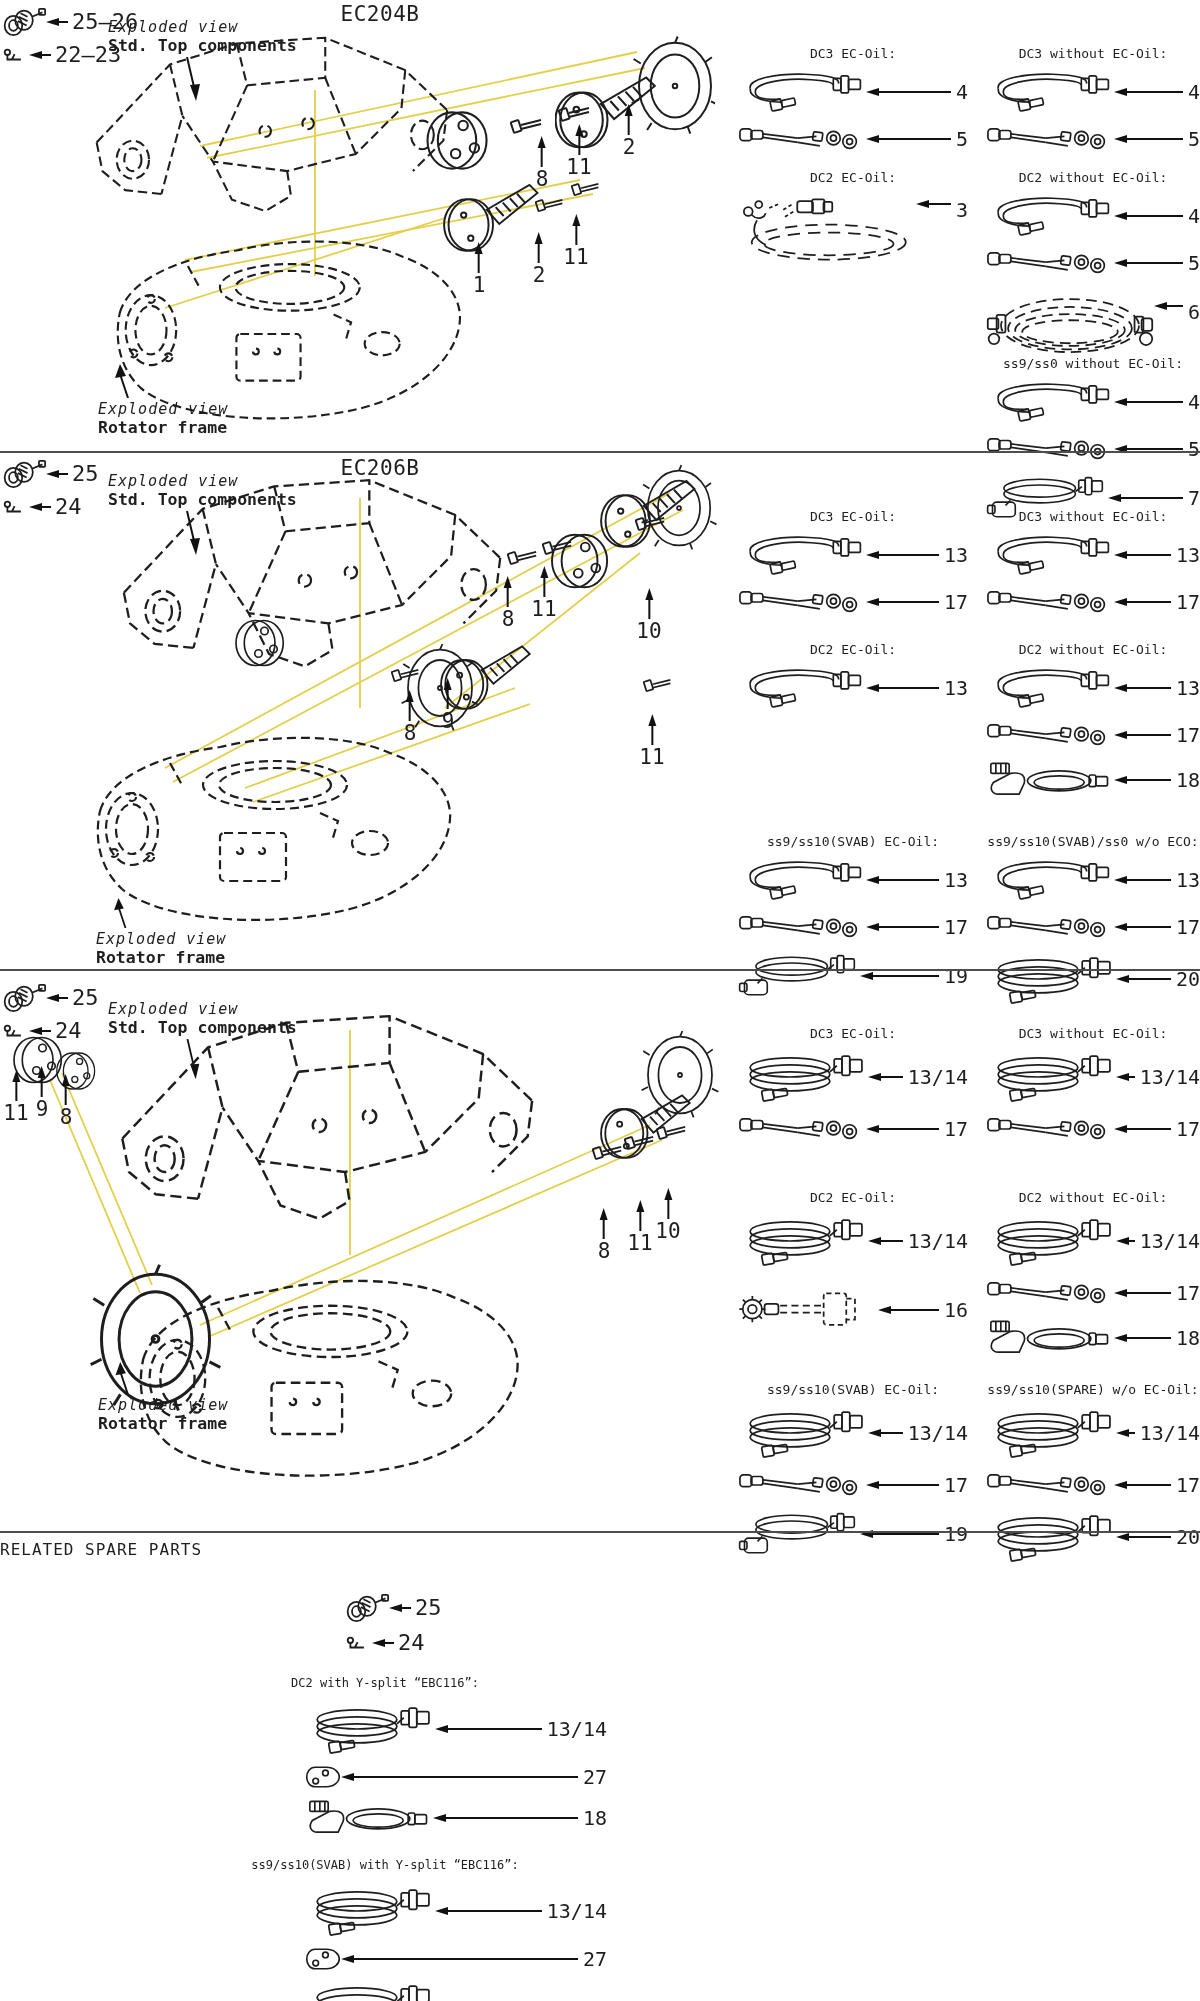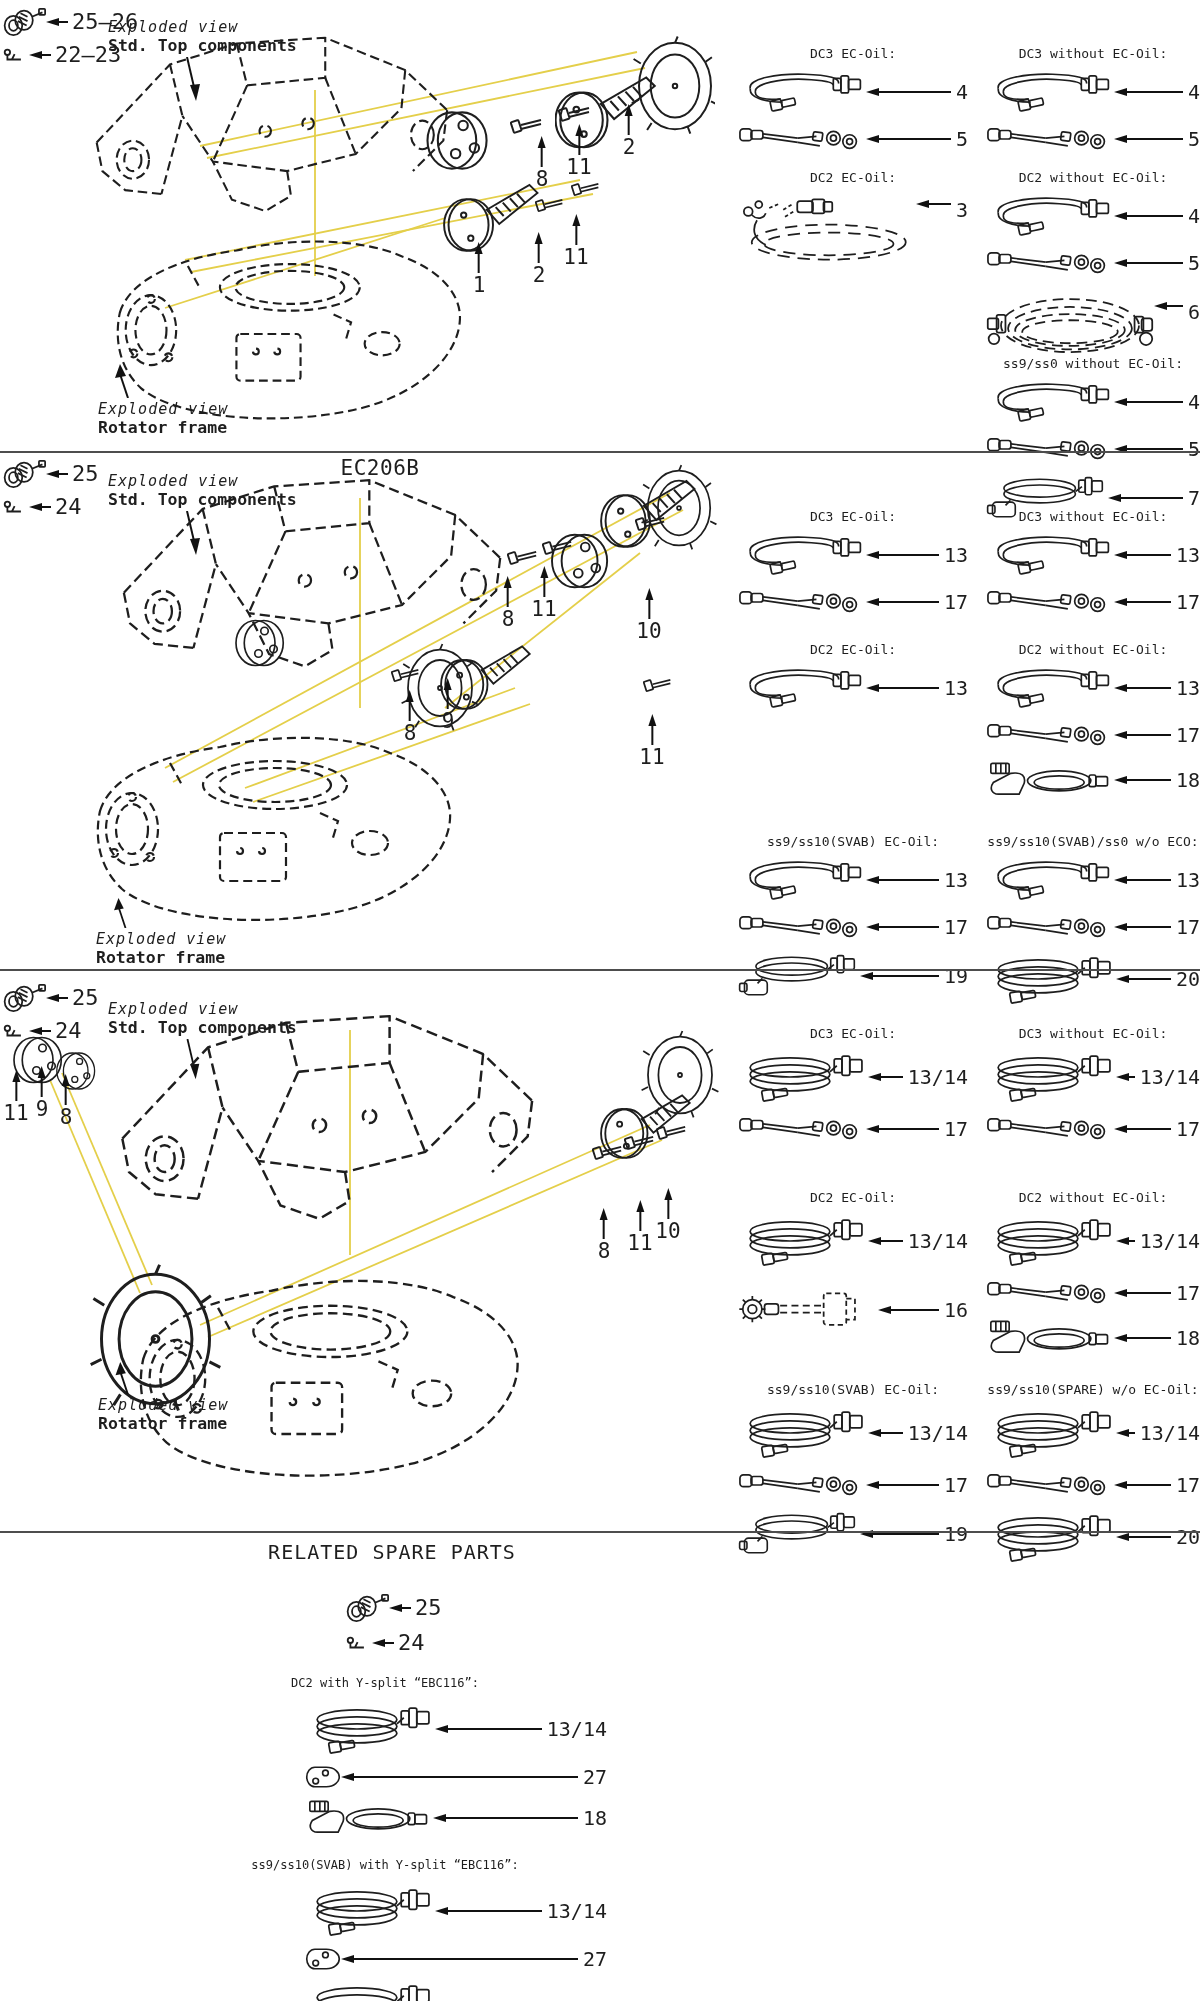--- a/index.html
+++ b/index.html
@@ -43,22 +43,22 @@
   .callout-layer{position:absolute;inset:0;}
   .callout{position:absolute;transform:translateX(-50%);display:flex;
            flex-direction:column;align-items:center;}
   .callout .vtri{width:0;height:0;border-left:4.5px solid transparent;
       border-right:4.5px solid transparent;border-bottom:12px solid #111;}
   .callout .vln{width:2px;height:20px;background:#111;margin-top:-1px;}
   .callout .pnum{font-size:21px;margin-top:2px;padding-left:0;}
   .drawing{position:absolute;color:#1e1e1e;}
   
   .related-section{position:absolute;left:0;width:1200px;}
-  .rel-title{position:absolute;left:0;top:8px;width:760px;text-align:center;
-             font-size:20px;letter-spacing:1px;white-space:nowrap;margin-left:12px;}
+  .rel-title{position:absolute;left:0;top:8px;width:760px;text-align:left;
+             font-size:16px;letter-spacing:1px;white-space:nowrap;}
   .rel-parts{position:absolute;left:155px;top:60px;width:460px;}
   .rel-parts .corner-row{width:100px;margin-left:190px;margin-bottom:7px;}
   .rel-groups{position:absolute;left:155px;top:144px;width:460px;}
   .rel-group{margin-bottom:20px;}
   .rel-header{font-size:12px;text-align:center;margin-bottom:12px;white-space:nowrap;}
   .rel-group .cable-item{width:302px;margin-left:150px;}
 </style>
 </head>
 <body style="color: rgb(30, 30, 30);">
 
@@ -265,20 +265,21 @@
   <symbol id="g-part-pin" viewBox="0 0 30 20">
     <g fill="none" stroke="currentColor" stroke-width="2">
       <circle cx="6" cy="7" r="3"></circle>
       <path d="M6 10 v5 h15 M11 15 l3 -6"></path>
     </g>
   </symbol>
 </defs>
 </svg>
 
 <section class="model-section" style="top:0;height:452px">
+  <div class="sec-title">EC204B</div>
   <div class="corner-parts">
       <div class="corner-row">
         <svg width="44" height="32" class="cable-glyph">
           <use href="#g-part-clamp"></use>
         </svg>
         <span class="pointer">
           <i class="tri"></i>
           <i class="ln"></i>
         </span>
         <span class="cnum">25–26</span>

